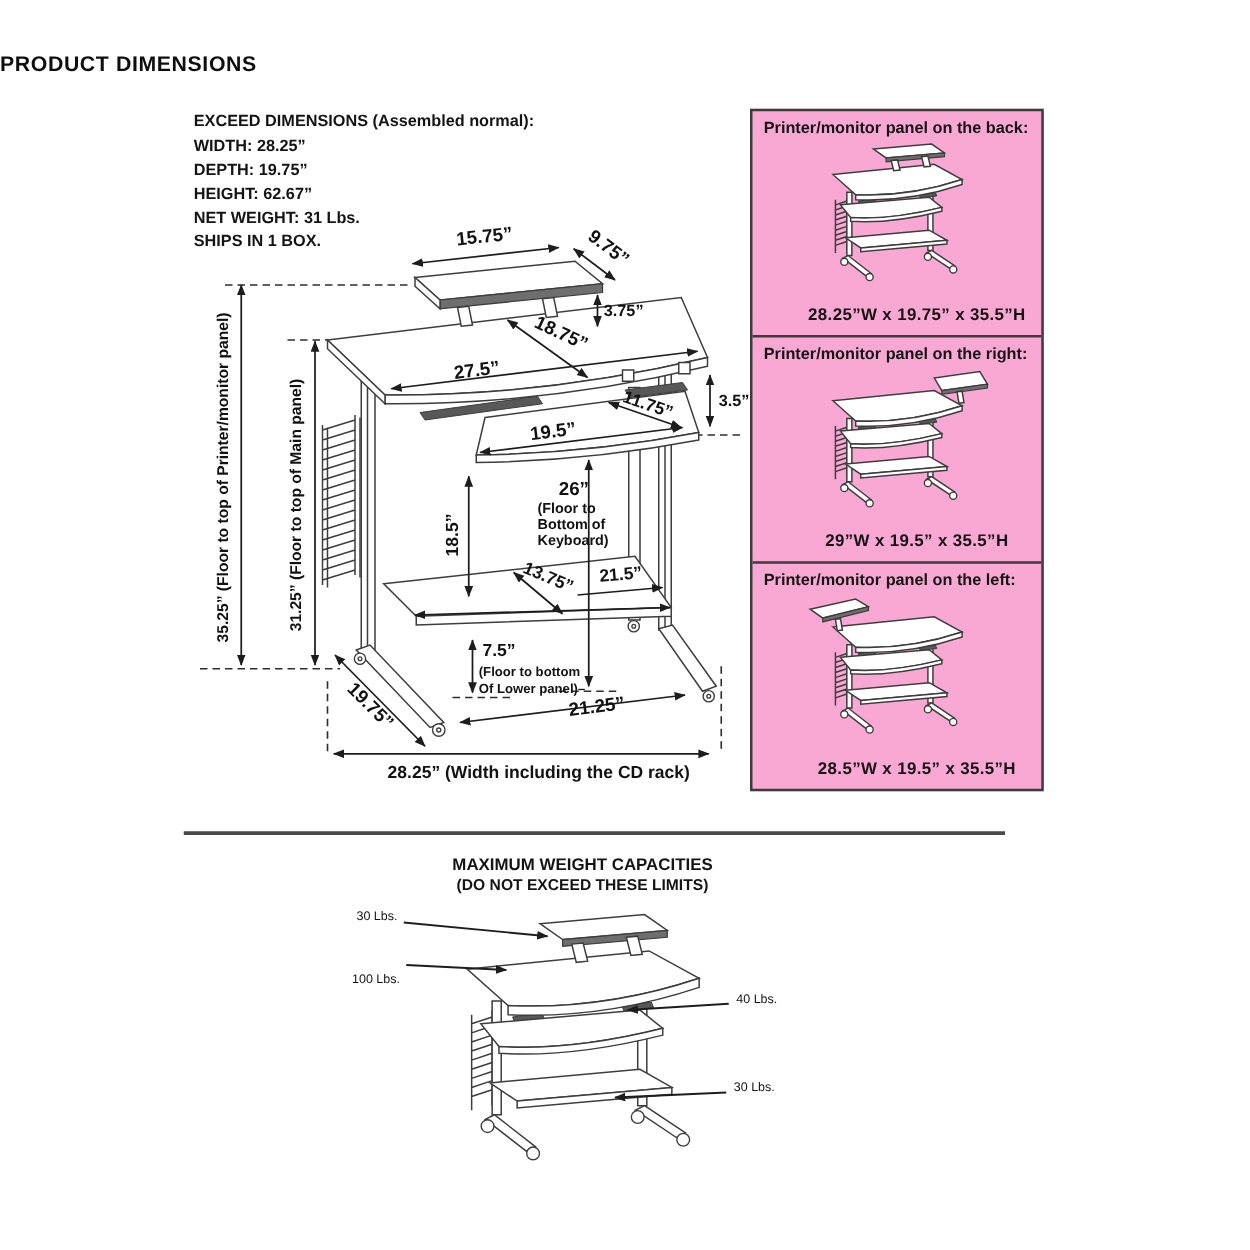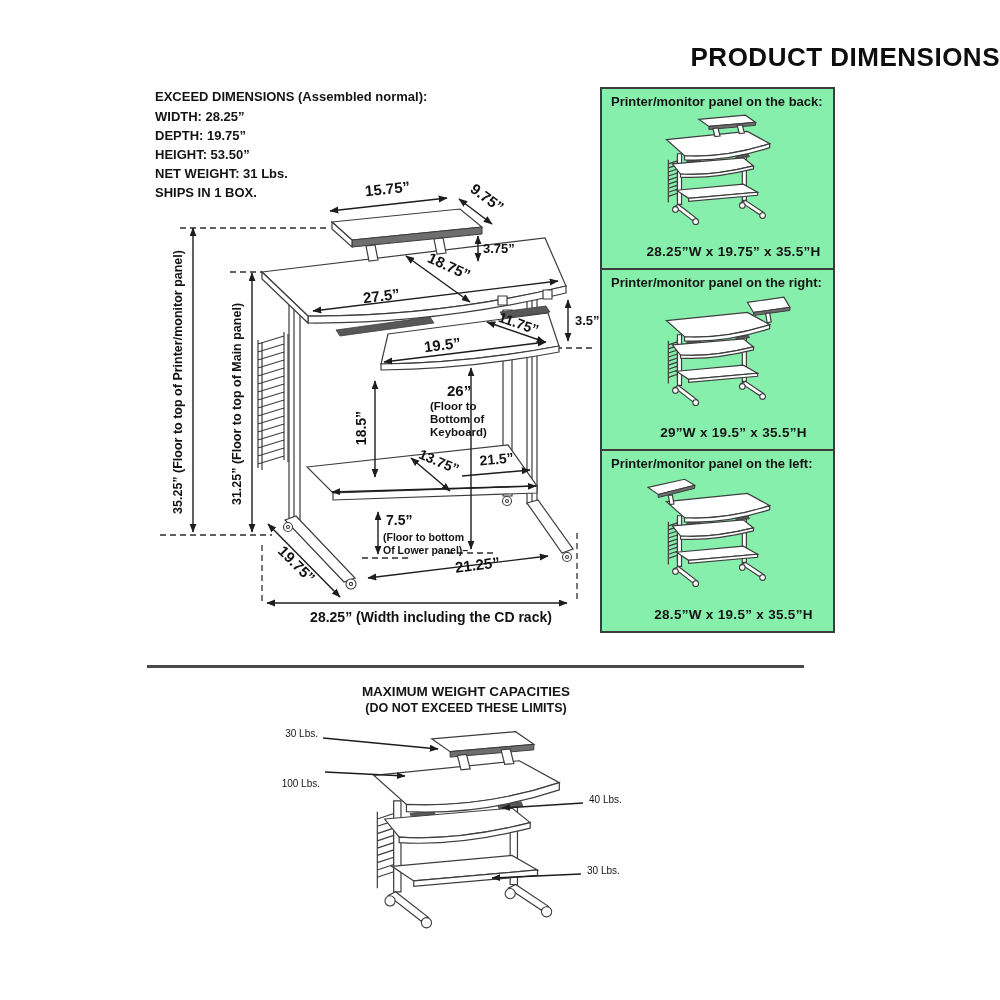--- a/index.html
+++ b/index.html
@@ -1,23 +1,23 @@
 <!DOCTYPE html>
 <html><head>
 <meta charset="utf-8">
 <style>
   html,body{margin:0;padding:0;background:#fff;}
   .canvas{position:relative;width:1000px;height:1000px;background:#fff;overflow:hidden;
           font-family:"Liberation Sans",sans-serif;color:#141414;}
-  .title{position:absolute;top:42px;left:0;width:1000px;text-align:right;
-         font-size:26px;font-weight:bold;letter-spacing:.5px;color:#0e0e0e;}
+  .title{position:absolute;top:42px;left:0;width:1000px;text-align:left;
+         font-size:17px;font-weight:bold;letter-spacing:.5px;color:#0e0e0e;}
   .gdims{position:absolute;left:155px;top:87px;font-size:13px;font-weight:bold;line-height:19px;}
   .gdims .head{margin-bottom:1px;}
   
-  .cfg{position:absolute;left:600px;top:87px;width:231px;border:2px solid #3c3c3c;background:#86efac;}
+  .cfg{position:absolute;left:600px;top:87px;width:231px;border:2px solid #3c3c3c;background:#f9a8d4;}
   .cfg-panel{position:relative;height:179px;border-bottom:2px solid #3c3c3c;}
   .cfg-panel:last-child{border-bottom:none;height:180px;}
   .cfg-title{position:absolute;top:5px;left:9px;right:6px;font-size:13px;font-weight:bold;}
   .cfg-art{position:absolute;top:24px;left:0;width:100%;text-align:center;}
   .cfg-dim{position:absolute;bottom:9px;left:16px;width:100%;text-align:center;
            font-size:13.5px;font-weight:bold;letter-spacing:.3px;}
   
   .divider{position:absolute;left:147px;top:665px;width:657px;height:3px;background:#4a4a4a;}
   .wt-title{position:absolute;left:316px;width:300px;top:684px;text-align:center;
             font-size:13.5px;font-weight:bold;}
@@ -93,21 +93,21 @@
       </g>
     </defs>
   </svg>
 
   <div class="title">PRODUCT DIMENSIONS</div>
 
   <div class="gdims">
     <div class="head">EXCEED DIMENSIONS (Assembled normal):</div>
     <div>WIDTH: 28.25”</div>
     <div>DEPTH: 19.75”</div>
-    <div>HEIGHT: 53.50”</div>
+    <div>HEIGHT: 62.67”</div>
     <div>NET WEIGHT: 31 Lbs.</div>
     <div>SHIPS IN 1 BOX.</div>
   </div>
 
   <svg style="position:absolute;left:148px;top:178px" width="470" height="480" viewBox="148 178 470 480">
     <defs>
       <marker id="am" markerWidth="10" markerHeight="8" refX="8.3" refY="3.5" orient="auto-start-reverse" markerUnits="userSpaceOnUse">
         <path d="M0,0 L9,3.5 L0,7 Z" fill="#1d1d1d"></path>
       </marker>
     </defs>

